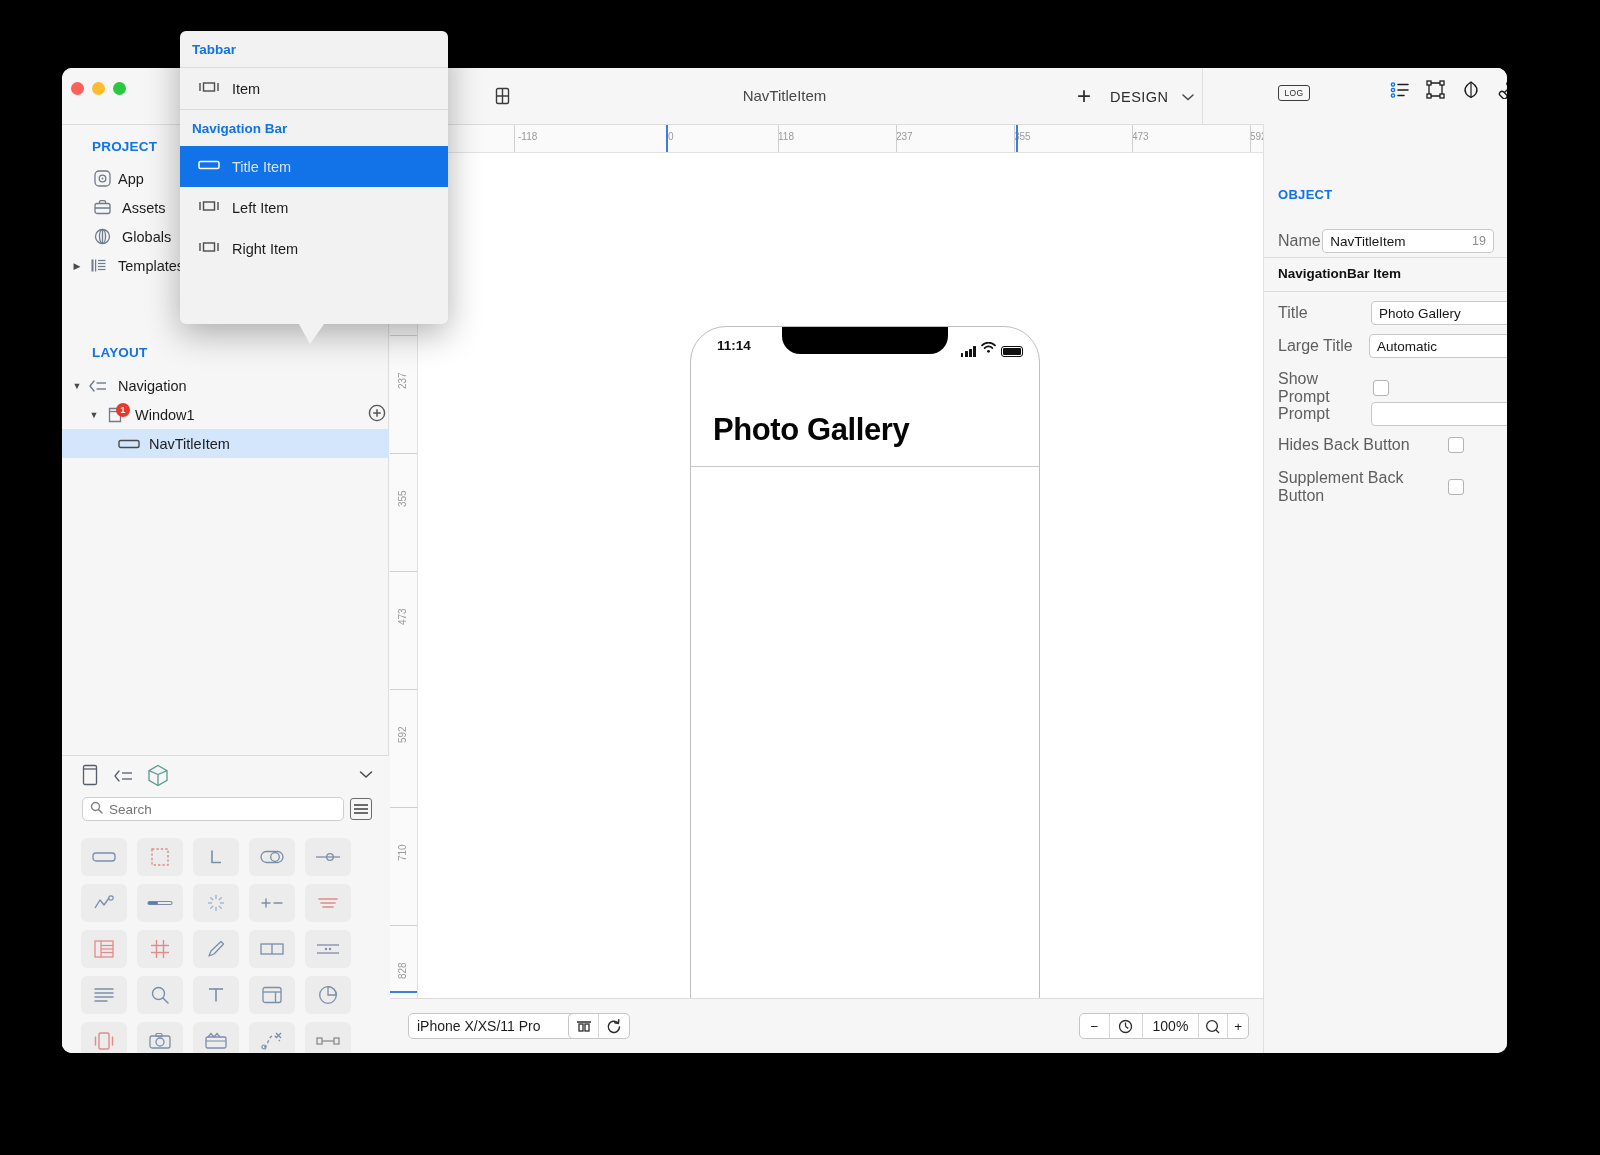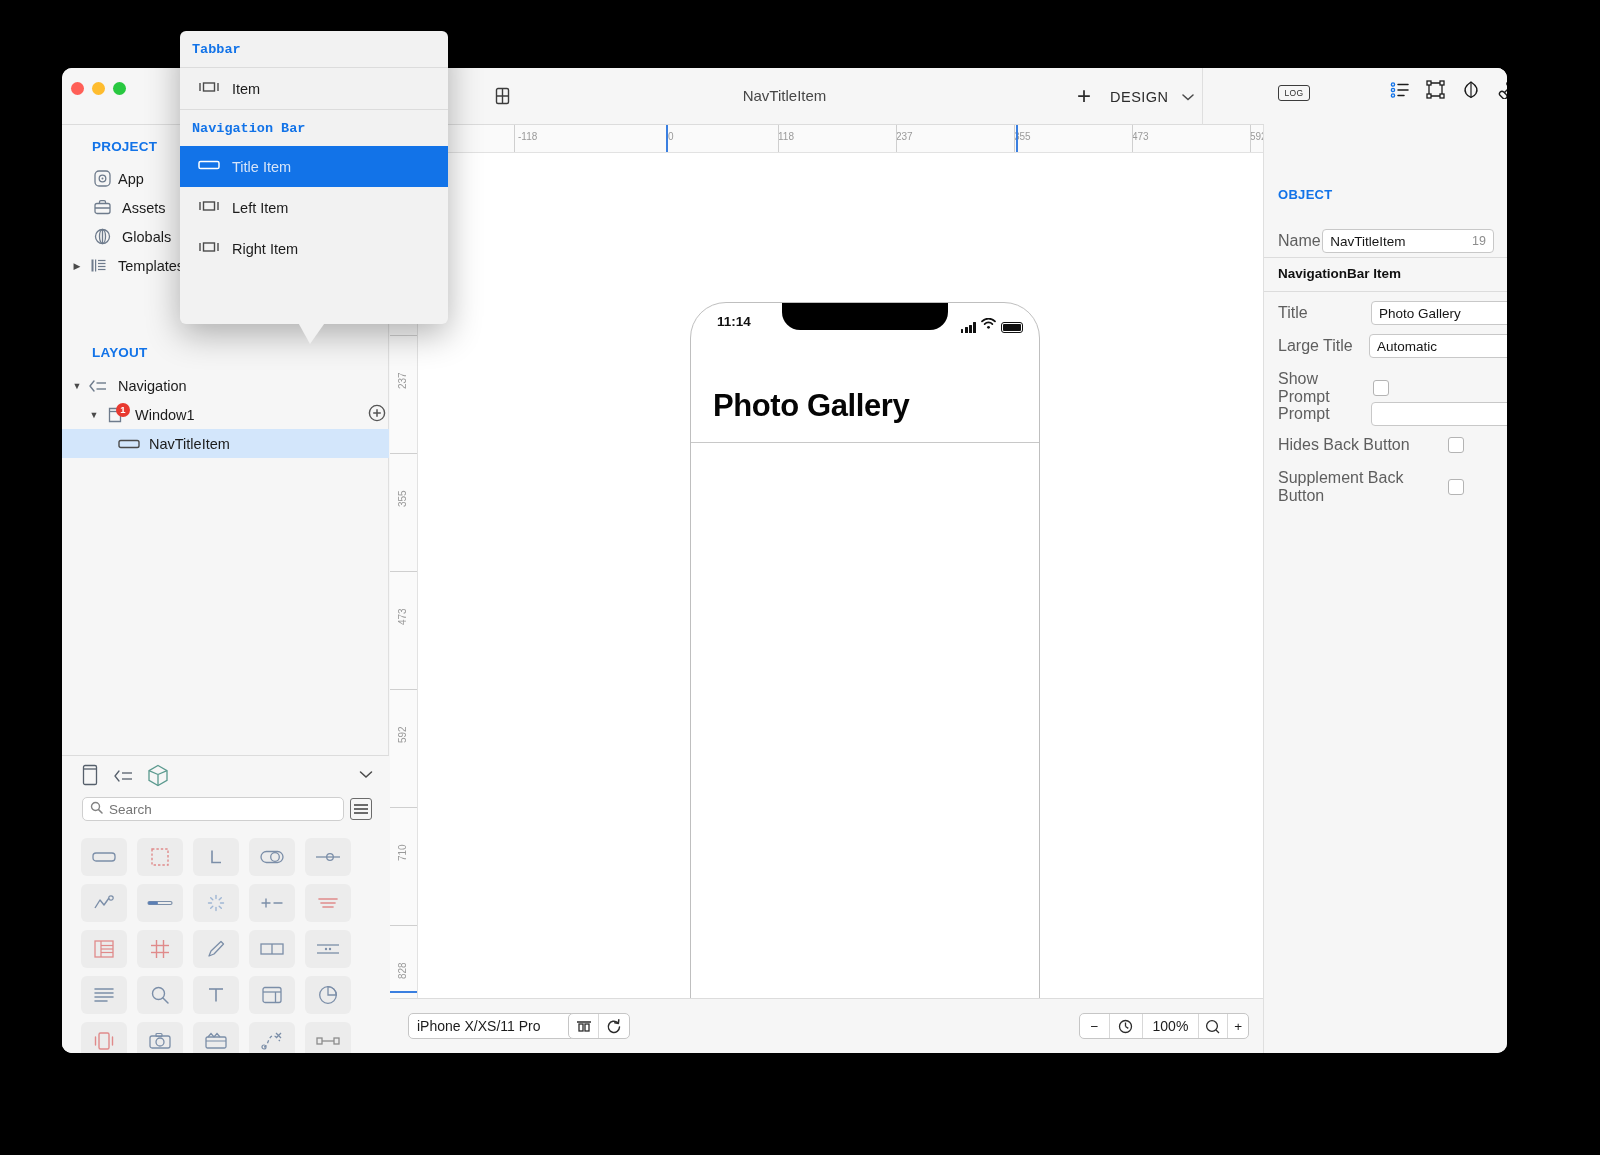--- a/index.html
+++ b/index.html
@@ -71,21 +71,21 @@
      background:#fafafa; border-bottom:1px solid #e2e2e2; overflow:hidden; }
   .ruler-v{ position:absolute; left:0; top:28px; width:28px; height:900px;
      background:#fafafa; border-right:1px solid #e2e2e2; overflow:hidden; }
   .rl{ position:absolute; font-size:10px; color:#9a9a9a; }
   .tick{ position:absolute; background:#cfcfcf; }
   .origin{ position:absolute; background:#3a7fe0; }
   .canvas-body{ position:absolute; left:28px; top:28px; width:845px; height:900px;
      background:#fff; }
 
   
-  .phone{ position:absolute; left:272px; top:149px; width:350px; height:765px;
+  .phone{ position:absolute; left:272px; top:173px; width:350px; height:765px;
      background:#fff; border:1.6px solid #bfbfbf; border-radius:36px; overflow:hidden; }
   .notch{ position:absolute; left:50%; transform:translateX(-50%); top:-1px;
      width:166px; height:28px; background:#000; border-radius:0 0 18px 18px; }
   .status{ position:absolute; left:0; top:0; width:350px; height:42px; }
   .st-time{ position:absolute; left:26px; top:11px; font-size:13.5px; font-weight:bold; color:#111; }
   .st-right{ position:absolute; right:18px; top:12px; display:flex; align-items:flex-end; gap:5px; }
   .bars{ display:flex; align-items:flex-end; gap:1.6px; height:11px; }
   .bars i{ width:2.6px; background:#111; border-radius:.5px; }
   .batt{ width:22px; height:11px; border:1.4px solid #111; border-radius:3px; padding:1.2px; }
   .batt i{ display:block; height:100%; width:100%; background:#111; border-radius:1px; }
@@ -124,21 +124,21 @@
   .divline{ position:absolute; left:0; width:244px; height:1px; background:#dcdcdc; }
   .grp-title{ position:absolute; left:14px; font-size:13.5px; font-weight:bold; color:#111; }
   .cbx{ width:16px; height:16px; border:1.2px solid #b4b4b4; border-radius:3px; background:#fff; }
 
   
   .popover{ position:absolute; left:180px; top:31px; width:268px; height:293px;
      background:#f2f2f2; border-radius:6px; box-shadow:0 10px 34px rgba(0,0,0,.30);
      overflow:visible; }
   .pop-inner{ width:268px; height:293px; border-radius:6px; overflow:hidden; }
   .pop-head{ height:36px; display:flex; align-items:center; padding-left:12px;
-     font-size:13.5px; font-weight:bold; color:#1273e8;font-family:Liberation Mono, monospace; }
+     font-size:13.5px; font-weight:bold; color:#1273e8; }
   .pop-item{ height:41px; display:flex; align-items:center; gap:12px;
      padding-left:18px; font-size:14.5px; color:#1c1c1c; }
   .pop-item.active{ background:#1273e8; color:#fff; }
   .pop-item.active .lbl{ color:#d7e5f9; }
   .pop-sep{ height:1px; background:#dcdcdc; margin:0 0; }
   .pop-tail{ position:absolute; left:115px; top:286px; width:30px; height:26px; }
 </style>
 </head>
 <body>
 

